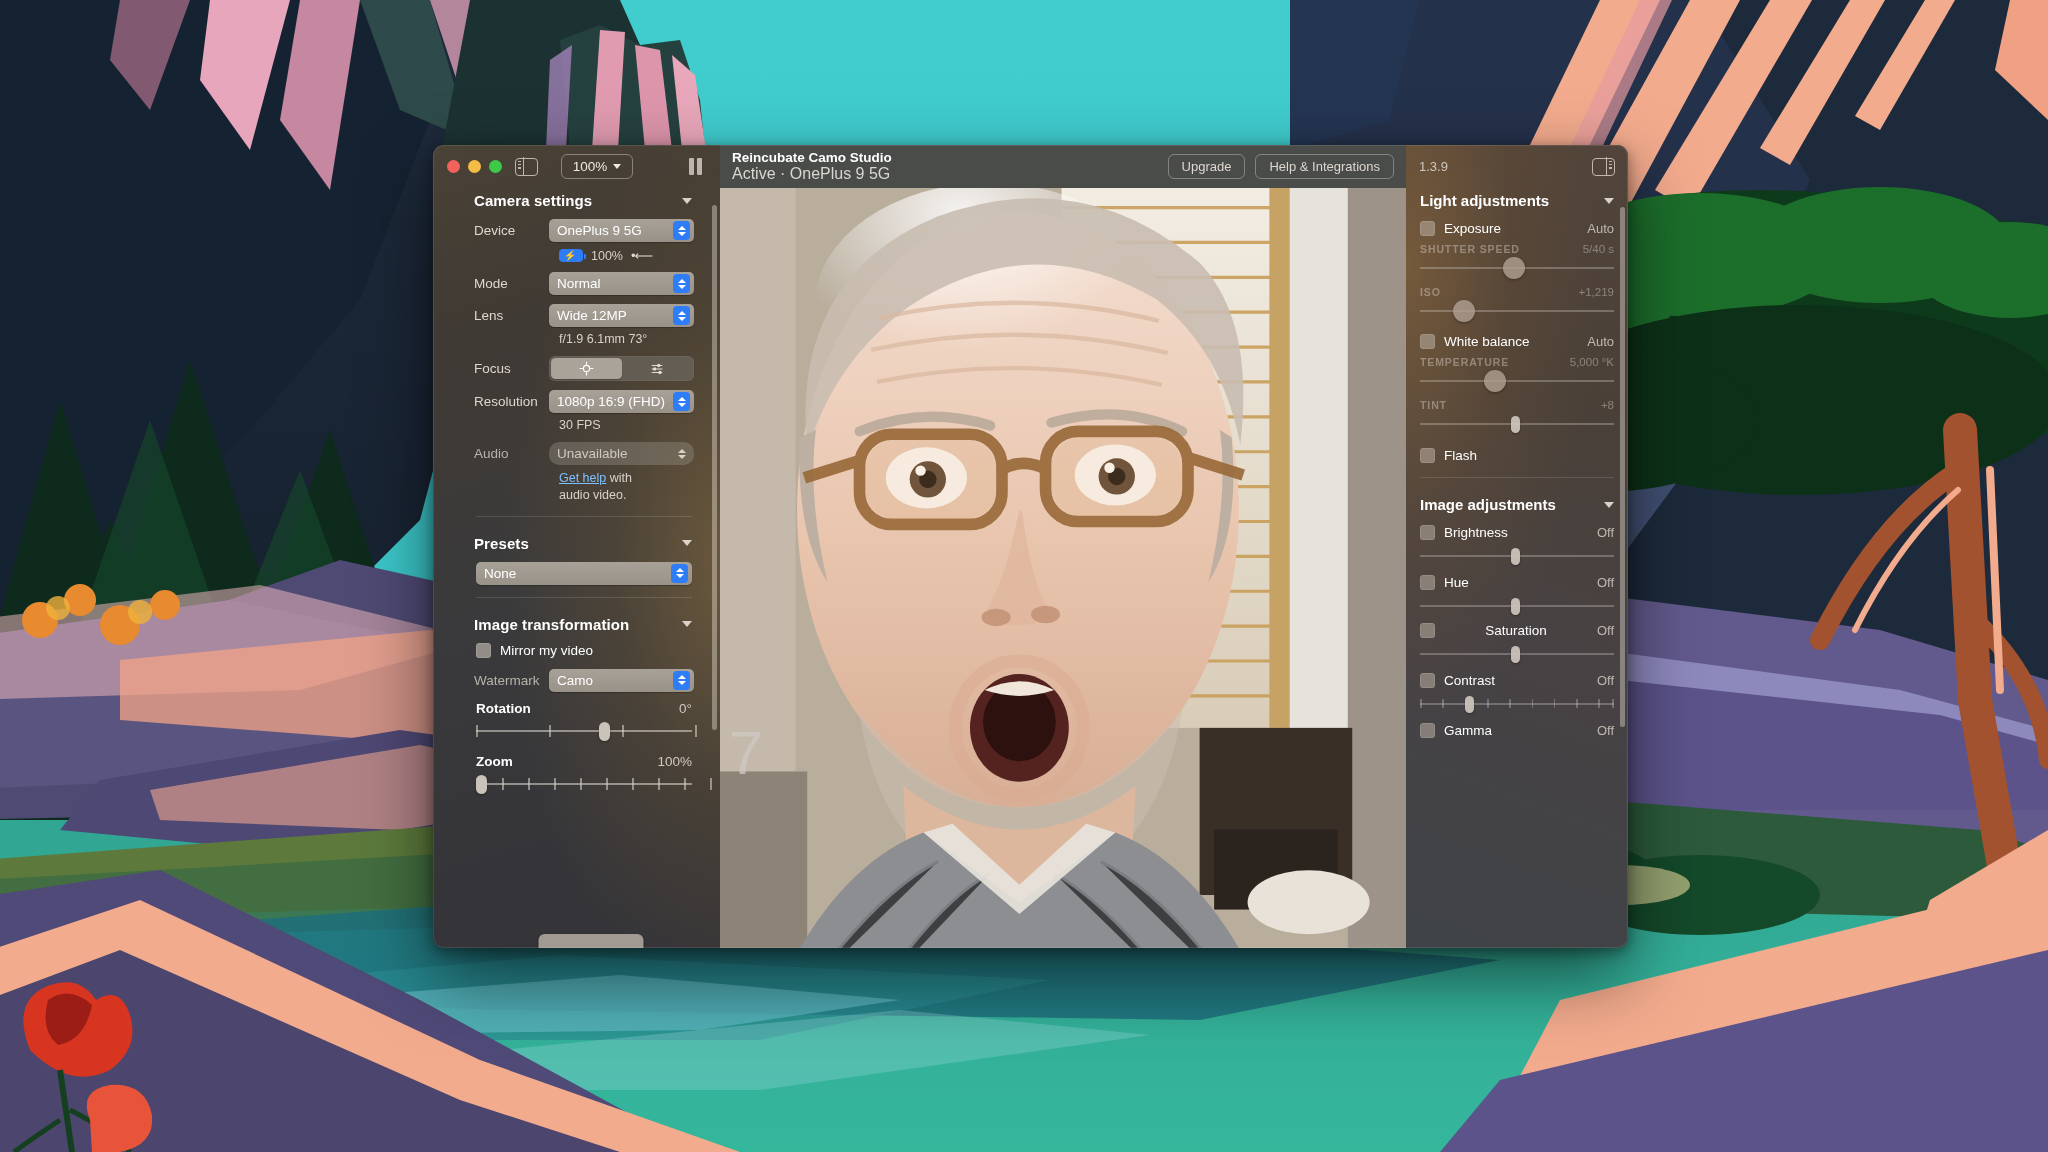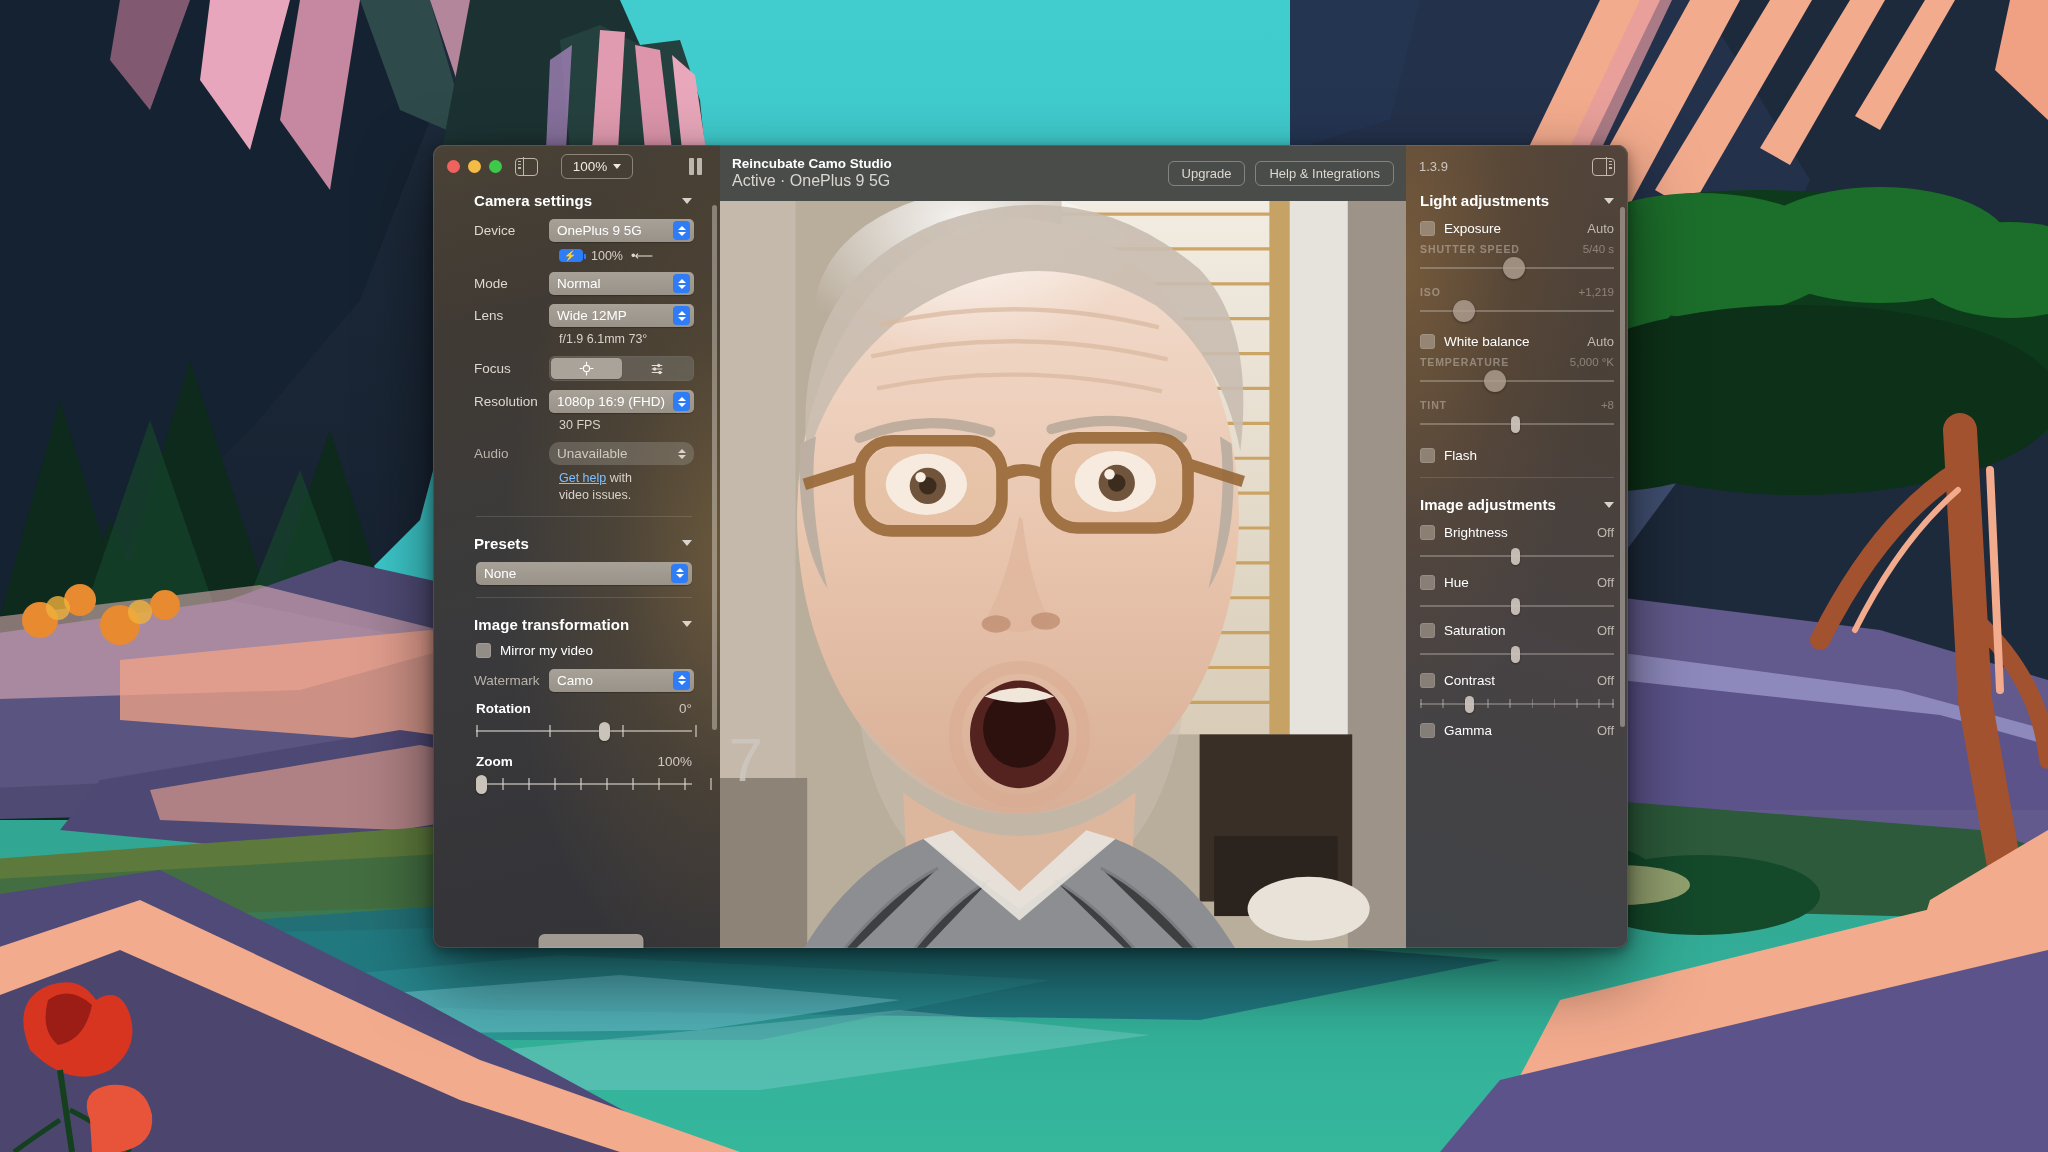--- a/index.html
+++ b/index.html
@@ -155,21 +155,21 @@
     position:absolute; left:50%; transform:translateX(-50%);
     bottom:-8px; width:105px; height:22px; border-radius:6px;
     background:#a09a92; box-shadow:0 1px 2px rgba(0,0,0,.3);
   }
 
   .sb-scrollbar{ position:absolute; right:3px; top:60px; width:5px; height:525px; border-radius:3px; background:rgba(235,230,222,.40);}
 
   
   #center{ flex:1; display:flex; flex-direction:column; background:#000; position:relative;}
   .app-header{
-    height:56px; background:#4a4c4a; display:flex; align-items:center; padding:0 12px 0 12px; gap:10px;
+    height:43px; background:#4a4c4a; display:flex; align-items:center; padding:0 12px 0 12px; gap:10px;
   }
   .app-title-wrap{ display:flex; flex-direction:column; justify-content:center; line-height:1.15;}
   .app-title{ font-size:13.5px; font-weight:bold; color:#fff;}
   .app-sub{ font-size:16px; color:#dad6d0;}
   .hdr-spacer{flex:1;}
   .hdr-btn{
     height:25px; padding:0 13px; border-radius:6px;
     border:1px solid rgba(222,216,208,.40);
     display:flex;align-items:center;justify-content:center;
     font-size:13px; color:#ded8d0; cursor:pointer; white-space:nowrap;
@@ -495,21 +495,21 @@
           <div class="select disabled">
             <span class="val">Unavailable</span>
             <span class="stepper">
                 <i class="up"></i>
                 <i class="dn"></i>
               </span>
           </div>
         </div>
         <div class="cap" style="line-height:1.35;">
           <a href="#" style="color:#7fc0ff;">Get help</a><span> with</span><br>
-          <span>video issues.</span>
+          <span>audio video.</span>
         </div>
 
         <div class="divider"></div>
 
         <div class="sec-head">
           <span>Presets</span>
           <span class="chev"></span>
         </div>
         <div class="select presets-select">
           <span class="val">None</span>
@@ -796,21 +796,21 @@
       <div class="r-row" style="margin-top:8px;">
         <span class="r-cbox"></span>
         <span class="nm">Hue</span>
         <span class="vl">Off</span>
       </div>
       <div class="r-track-wrap">
         <div class="r-track"></div>
         <div class="r-knob-pill" style="left:47%"></div>
       </div>
 
-      <div class="r-row" style="">
+      <div class="r-row" style="text-align:center;">
         <span class="r-cbox"></span>
         <span class="nm">Saturation</span>
         <span class="vl">Off</span>
       </div>
       <div class="r-track-wrap">
         <div class="r-track"></div>
         <div class="r-knob-pill" style="left:47%"></div>
       </div>
 
       <div class="r-row" style="margin-top:8px;">

